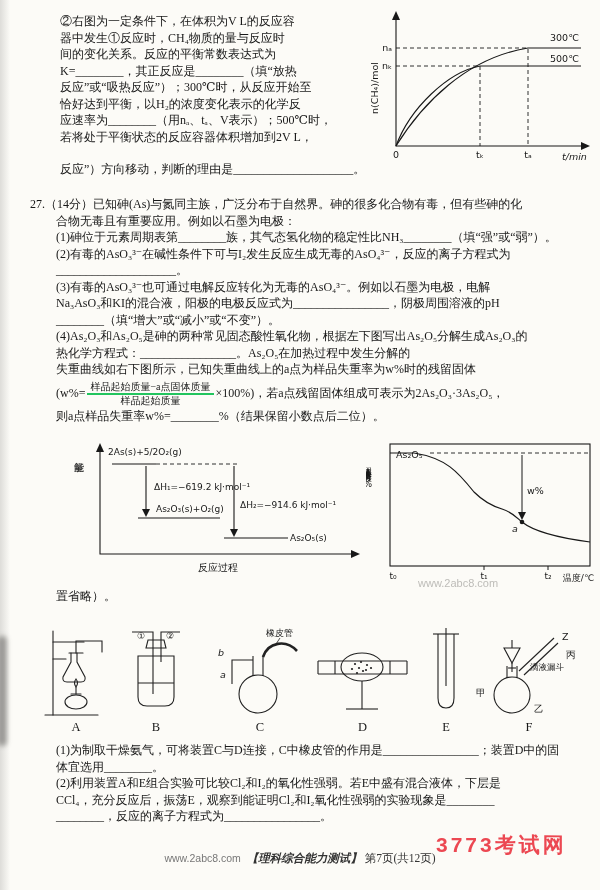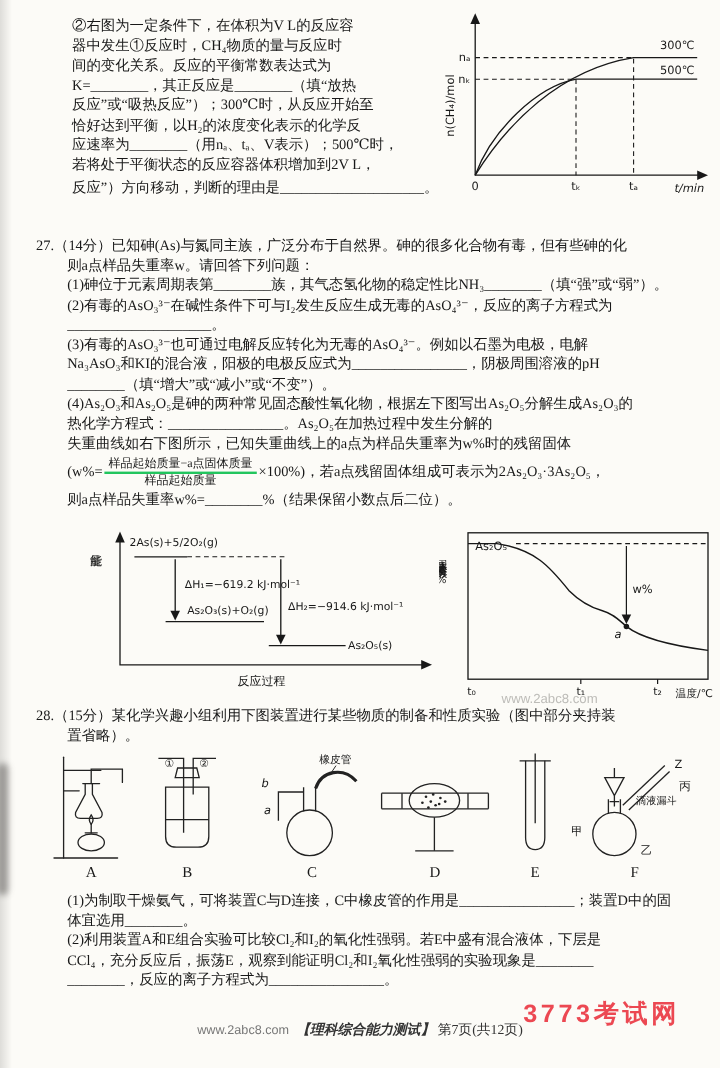--- a/index.html
+++ b/index.html
@@ -42,21 +42,21 @@
   <div class="abs" style="left:60px;top:13px;width:312px;">
     <div class="line">②右图为一定条件下，在体积为V L的反应容</div>
     <div class="line">器中发生①反应时，CH₄物质的量与反应时</div>
     <div class="line">间的变化关系。反应的平衡常数表达式为</div>
     <div class="line">K=________，其正反应是________（填“放热</div>
     <div class="line">反应”或“吸热反应”）；300℃时，从反应开始至</div>
     <div class="line">恰好达到平衡，以H₂的浓度变化表示的化学反</div>
     <div class="line">应速率为________（用nₐ、tₐ、V表示）；500℃时，</div>
     <div class="line">若将处于平衡状态的反应容器体积增加到2V L，</div>
   </div>
-  <div class="abs line" style="left:60px;top:148px;width:525px;">反应”）方向移动，判断的理由是____________________。</div>
+  <div class="abs line" style="left:60px;top:161px;width:525px;">反应”）方向移动，判断的理由是____________________。</div>
 
   <svg class="abs" style="left:366px;top:8px;" width="228" height="160" viewBox="0 0 228 160">
     <g stroke="#181818" stroke-width="1.1" fill="none">
       <path d="M30,10 V138 H216"></path>
       <path d="M30,138 C 56,96 100,50 162,40 H 215"></path>
       <path d="M30,138 C 44,100 82,64 114,58 H 215"></path>
     </g>
     <g stroke="#181818" stroke-width="0.9" fill="none" stroke-dasharray="4 3">
       <path d="M30,40 H162 V138"></path>
       <path d="M30,58 H114 V138"></path>
@@ -71,21 +71,21 @@
     <text x="184" y="33" font-size="9.5">300℃</text>
     <text x="184" y="54" font-size="9.5">500℃</text>
     <text x="30" y="150" text-anchor="middle" font-size="9.5">0</text>
     <text x="114" y="150" text-anchor="middle" font-size="9.5">tₖ</text>
     <text x="162" y="150" text-anchor="middle" font-size="9.5">tₐ</text>
     <text x="196" y="152" font-size="9.5" font-style="italic">t/min</text>
   </svg>
 
   <div class="abs" style="left:30px;top:196px;width:552px;">
     <div class="line">27.（14分）已知砷(As)与氮同主族，广泛分布于自然界。砷的很多化合物有毒，但有些砷的化</div>
-    <div class="line indent">则a点样品失重率w。请回答下列问题：</div>
+    <div class="line indent">合物无毒且有重要应用。例如以石墨为电极：</div>
     <div class="line indent">(1)砷位于元素周期表第________族，其气态氢化物的稳定性比NH₃________（填“强”或“弱”）。</div>
     <div class="line indent">(2)有毒的AsO₃³⁻在碱性条件下可与I₂发生反应生成无毒的AsO₄³⁻，反应的离子方程式为</div>
     <div class="line indent">____________________。</div>
     <div class="line indent">(3)有毒的AsO₃³⁻也可通过电解反应转化为无毒的AsO₄³⁻。例如以石墨为电极，电解</div>
     <div class="line indent">Na₃AsO₃和KI的混合液，阳极的电极反应式为________________，阴极周围溶液的pH</div>
     <div class="line indent">________（填“增大”或“减小”或“不变”）。</div>
     <div class="line indent">(4)As₂O₃和As₂O₅是砷的两种常见固态酸性氧化物，根据左下图写出As₂O₅分解生成As₂O₃的</div>
     <div class="line indent">热化学方程式：________________。As₂O₅在加热过程中发生分解的</div>
     <div class="line indent">失重曲线如右下图所示，已知失重曲线上的a点为样品失重率为w%时的残留固体</div>
     <div class="line indent frac-line">
@@ -137,21 +137,20 @@
     <text x="146" y="94" font-size="9.5" font-style="italic">a</text>
     <text x="27" y="141" text-anchor="middle" font-size="9">t₀</text>
     <text x="118" y="141" text-anchor="middle" font-size="9">t₁</text>
     <text x="182" y="141" text-anchor="middle" font-size="9">t₂</text>
     <text x="228" y="143" text-anchor="end" font-size="9">温度/℃</text>
   </svg>
 
   <div class="abs wm-gray" style="left:418px;top:577px;">www.2abc8.com</div>
 
   <div class="abs" style="left:30px;top:588px;width:552px;">
-    <div class="line">28.（15分）某化学兴趣小组利用下图装置进行某些物质的制备和性质实验（图中部分夹持装</div>
     <div class="line indent">置省略）。</div>
   </div>
 
   <div class="abs" style="left:30px;top:626px;width:565px;height:112px;">
 
     <div class="app-item" style="left:10px;width:72px;">
       <svg width="72" height="92" viewBox="0 0 72 92">
         <g stroke="#222" stroke-width="1.1" fill="none" stroke-linecap="round">
           <line x1="5" y1="89" x2="58" y2="89"></line>
           <line x1="13" y1="89" x2="13" y2="5"></line>

